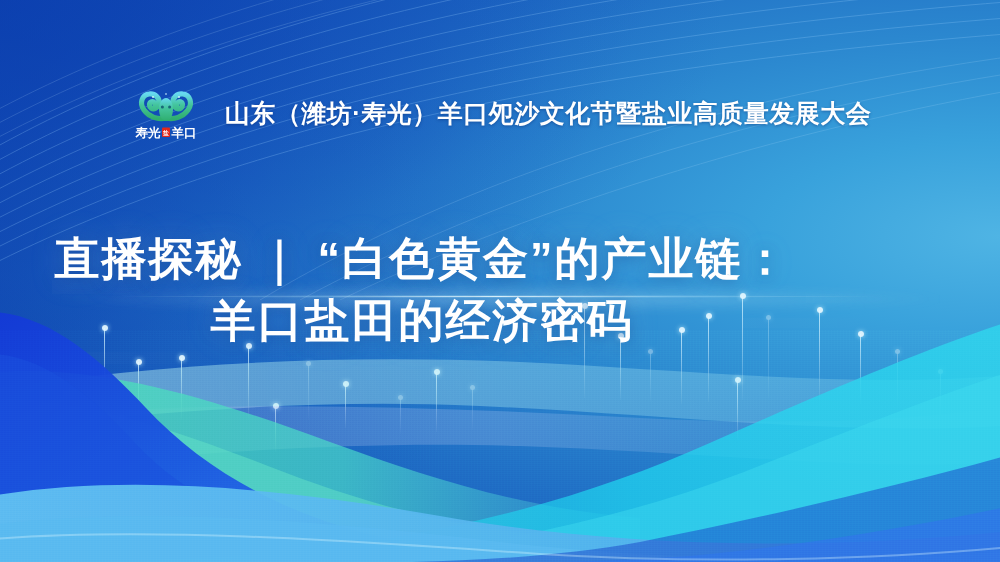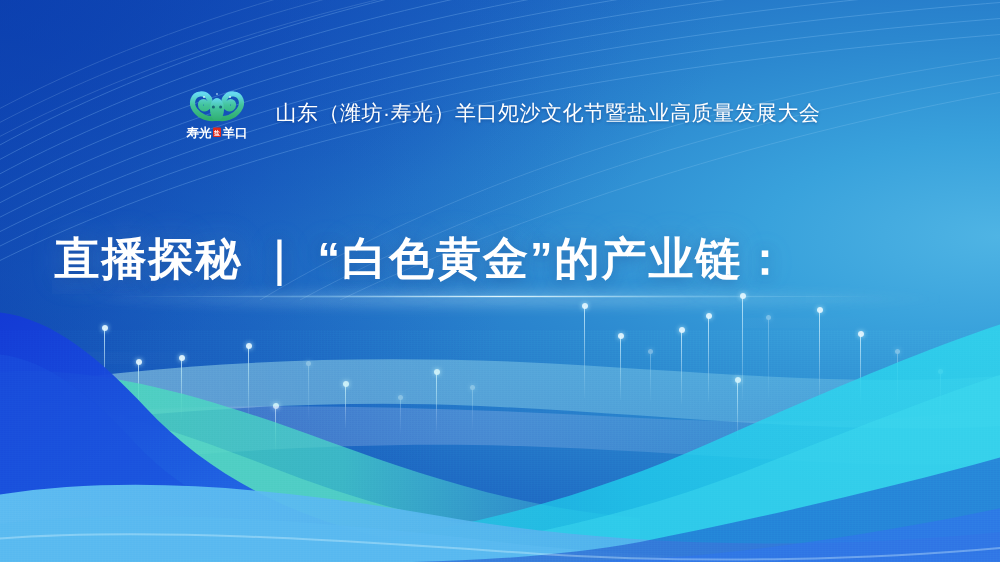--- a/index.html
+++ b/index.html
@@ -74,24 +74,24 @@
 
   
   .header{
     position:absolute;left:0;top:82px;width:1000px;height:62px;
     display:flex;align-items:center;justify-content:center;gap:22px;
   }
   .logo{flex:0 0 auto;}
   .logo svg{display:block;}
   .header-title{
     color:#ffffff;
-    font-size:21px;
+    font-size:25px;
     letter-spacing:.5px;
     white-space:nowrap;
-    font-weight:400;
+    font-weight:700;
     text-shadow:0 1px 3px rgba(6,40,110,.45);
   }
 
   
   .title-block{
     position:absolute;left:0;top:228px;width:844px;
     text-align:center;
   }
   .title-line{
     color:#ffffff;
@@ -263,15 +263,16 @@
           <text x="55" y="53" text-anchor="middle" font-family="'Liberation Serif',serif" font-size="12.5" font-weight="700" fill="#ffffff">羊口</text>
         </g>
       </svg>
     </div>
 
     <div class="header-title">山东（潍坊·寿光）羊口夗沙文化节暨盐业高质量发展大会</div>
   </div>
 
   <div class="title-block">
     <div class="title-line l1">直播探秘 ｜ “白色黄金”的产业链：</div>
+    <div class="title-line l2">羊口盐田的经济密码</div>
   </div>
 
 </div>
 
 </body></html>

